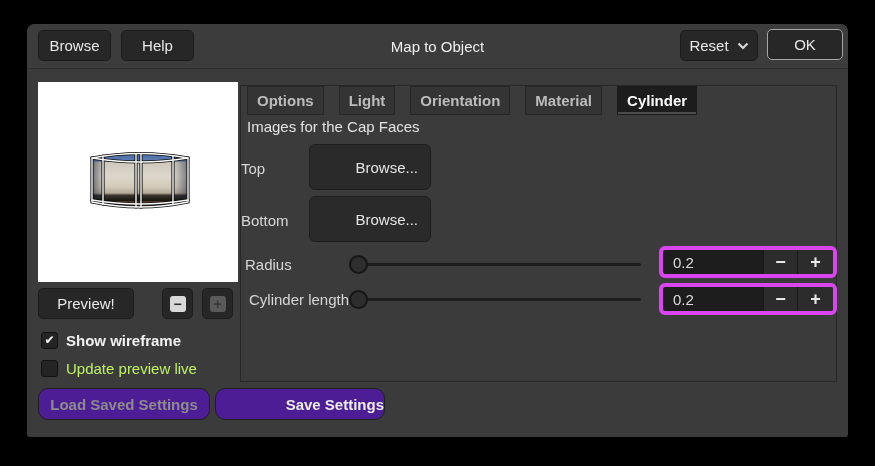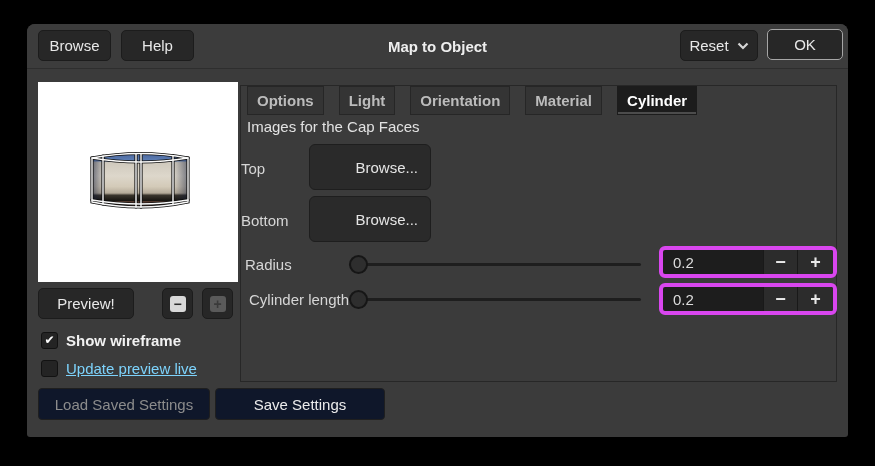--- a/index.html
+++ b/index.html
@@ -6,43 +6,43 @@
     font-family:"Liberation Sans","DejaVu Sans",sans-serif;-webkit-font-smoothing:antialiased;}
   .dialog{position:absolute;left:27px;top:24px;width:821px;height:413px;background:#3b3b3b;
     border-radius:8px 8px 3px 3px;}
   
   .header{position:absolute;left:0;top:0;right:0;height:44px;border-bottom:1px solid #2e2e2e;
     border-radius:8px 8px 0 0;background:#3c3c3c;}
   .hbtn{position:absolute;top:6px;height:31px;background:#272727;border:1px solid #1c1c1c;
     border-radius:5px;color:#e8e8e8;font-size:15px;display:flex;align-items:center;
     justify-content:center;box-sizing:border-box;cursor:default;}
   .title{position:absolute;left:0;right:0;top:0;height:44px;display:flex;align-items:center;
-    justify-content:center;color:#eeeeee;font-weight:bold;font-size:15px;pointer-events:none;}
+    justify-content:center;color:#eeeeee;font-weight:normal;font-size:15px;pointer-events:none;}
   .chev{margin-left:8px;}
   
   .preview-box{position:absolute;left:11px;top:58px;width:200px;height:200px;background:#ffffff;}
   .preview-box svg{position:absolute;left:52px;top:67px;}
   .preview-btn{position:absolute;left:11px;top:264px;width:96px;height:31px;}
   .sqbtn{position:absolute;top:264px;width:31px;height:31px;background:#272727;
     border:1px solid #1c1c1c;border-radius:5px;box-sizing:border-box;display:flex;
     align-items:center;justify-content:center;}
   .sqicon{width:16px;height:16px;border-radius:3px;font-size:14px;font-weight:bold;
     display:flex;align-items:center;justify-content:center;line-height:1;}
   .sqicon.on{background:#d9d9d9;color:#2c2c2c;}
   .sqicon.off{background:#5a5a5a;color:#3a3a3a;}
   .cbrow{position:absolute;left:14px;display:flex;align-items:center;height:18px;}
   .cb{width:17px;height:17px;box-sizing:border-box;background:#242424;border:1px solid #121212;
     border-radius:3px;display:flex;align-items:center;justify-content:center;
     color:#ffffff;font-size:12px;font-weight:bold;}
   .cblabel{margin-left:8px;font-size:15px;}
   .cblabel.bold{font-weight:bold;color:#f2f2f2;}
-  .cblabel.dim{color:#7dd3fc;text-decoration:underline;}
-  .footbtn{position:absolute;top:364px;height:32px;background:#0f172a;border:1px solid #1f1f1f;
-    border-radius:4px;box-sizing:border-box;display:flex;align-items:center;justify-content:center;
-    font-size:15px;}
+  .cblabel.dim{color:#bef264;}
+  .footbtn{position:absolute;top:364px;height:32px;background:#4c1d95;border:1px solid #1f1f1f;
+    border-radius:10px;box-sizing:border-box;display:flex;align-items:center;justify-content:center;
+    font-size:15px;font-weight:bold;}
   
   .notebook{position:absolute;left:213px;top:61px;width:597px;height:297px;
     border:1px solid #272727;box-sizing:border-box;background:#3b3b3b;}
   .tabs{position:absolute;left:6px;top:0;height:29px;display:flex;gap:15px;font-weight:bold;}
   .tab{height:29px;box-sizing:border-box;padding:0 9px;display:flex;align-items:center;
     font-size:15px;background:#343434;border:1px solid #262626;color:#bcbcbc;position:relative;}
   .tab.active{background:#1c1c1c;border-color:#1c1c1c;color:#ffffff;}
   .tab.active::after{content:"";position:absolute;left:0;right:0;bottom:0;height:2px;background:#4c4c4c;}
   .heading{position:absolute;left:6px;top:32px;font-size:15px;font-weight:normal;color:#e2e2e2;}
   .rowlabel{position:absolute;font-size:15px;color:#d6d6d6;}
@@ -147,21 +147,21 @@
     <span class="cblabel bold">Show wireframe</span>
   </div>
   <div class="cbrow" style="top:335px;">
     <span class="cb"></span>
     <span class="cblabel dim">Update preview live</span>
   </div>
 
   <div class="footbtn" style="left:11px;width:172px;color:#8c8c8c;">
       <span>Load Saved Settings</span>
     </div>
-  <div class="footbtn" style="left:188px;width:170px;color:#ececec;">
+  <div class="footbtn" style="left:188px;width:170px;color:#ececec;justify-content:flex-end;">
       <span>Save Settings</span>
     </div>
 
   <div class="notebook">
     <div class="tabs">
       <div class="tab">
           <span>Options</span>
         </div>
       <div class="tab">
           <span>Light</span>

